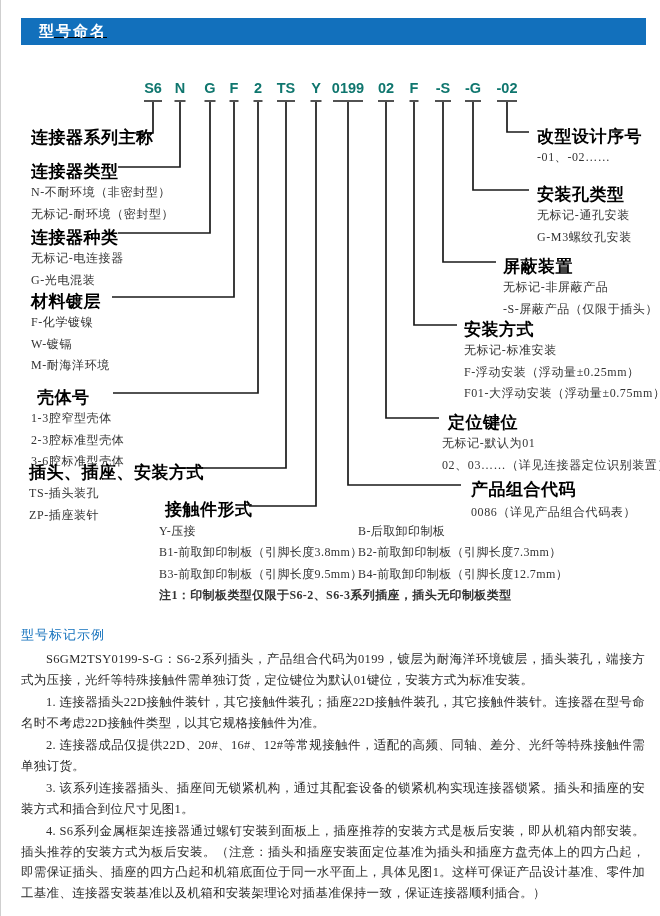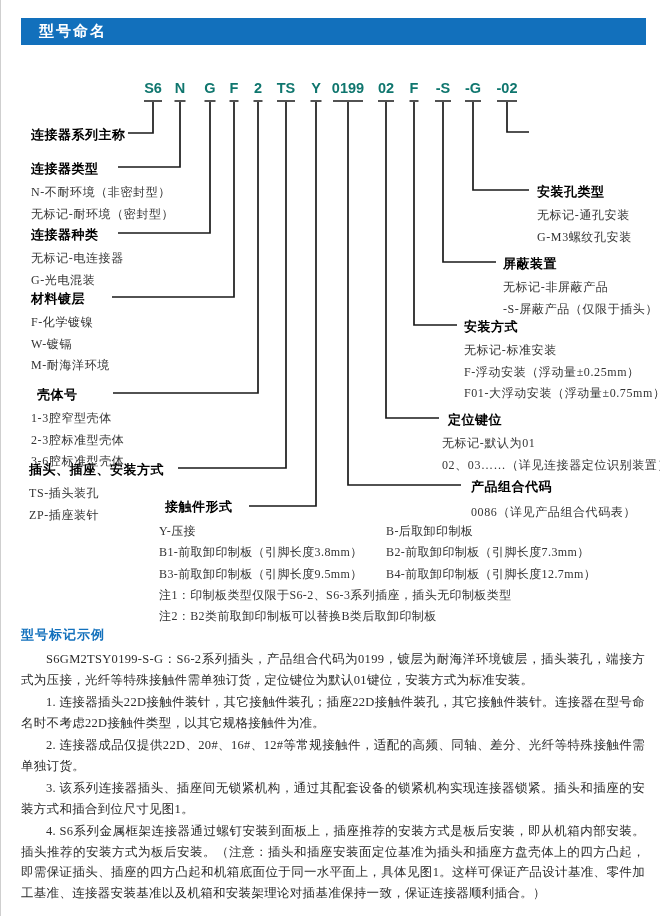--- a/index.html
+++ b/index.html
@@ -6,54 +6,54 @@
   * { margin:0; padding:0; box-sizing:border-box; }
   html,body { background:#e8e8e8; }
   .page {
     position:relative; width:660px; height:916px; background:#fff;
     overflow:hidden; font-family:"Liberation Serif","DejaVu Serif",serif;
     border-left:1px solid #cfcfcf;
   }
   
   .hbar {
     position:absolute; left:20px; top:18px; width:625px; height:27px;
-    background:var(--accent); display:flex; align-items:center;
+    background:var(--accent); display:flex; align-items:center;text-decoration:underline;
   }
   .hbar .t {
     color:#fff; font-family:"Liberation Sans","DejaVu Sans",sans-serif;
     font-weight:700; font-size:15px; letter-spacing:2px; padding-left:18px;
   }
   
   .tok {
     position:absolute; top:80px; transform:translateX(-50%);
     font-family:"Liberation Sans","DejaVu Sans",sans-serif;
     font-weight:700; font-size:14.5px; color:#0f766e; white-space:nowrap;
   }
   
   svg.tree { position:absolute; left:0; top:0; pointer-events:none; }
   svg.tree path { stroke:var(--ink); stroke-width:1.7; fill:none; }
   
   .grp { position:absolute; white-space:nowrap; }
   .gtitle {
     font-family:"Liberation Sans","DejaVu Sans",sans-serif; font-weight:700;
-    font-size:13px; color:#000; height:15px; margin-bottom:7px; letter-spacing:0.5px;
+    font-size:17px; color:#000; height:15px; margin-bottom:7px; letter-spacing:0.5px;
   }
   .pad6 { padding-left:6px; }
   .gitem { font-size:12px; line-height:21.5px; color:var(--body); letter-spacing:0.6px; }
   
   .cf { position:absolute; left:158px; top:498px; width:480px; white-space:nowrap; }
   .cfrows { margin-top:8px; }
-  .cfrow { display:flex; font-size:12px; line-height:21.3px; color:var(--body); letter-spacing:0.4px;gap:28px; }
+  .cfrow { display:flex; font-size:12px; line-height:21.3px; color:var(--body); letter-spacing:0.4px; }
   .cfrow .c1 { width:199px; }
-  .cfnote { font-size:12px; line-height:21.3px; color:var(--body); letter-spacing:0.4px; }
+  .cfnote { font-size:12px; line-height:21.3px; color:var(--body); letter-spacing:0.4px;font-weight:bold; }
   
   .bottom { position:absolute; left:20px; top:622px; width:624px; }
   .sec-h {
     color:var(--accent); font-family:"Liberation Sans","DejaVu Sans",sans-serif;
-    font-weight:700; font-size:13px; margin:4px 0 5px; letter-spacing:1px;
+    font-weight:400; font-size:13px; margin:4px 0 5px; letter-spacing:1px;
   }
   .sec-h.second { margin-top:10px; }
   .para {
     font-size:12.5px; line-height:20.5px; color:#2b2b2b; text-indent:2em;
     text-align:justify; letter-spacing:0.3px; margin-bottom:2px;
   }
 </style>
 </head>
 <body>
 
@@ -138,24 +138,27 @@
       </div>
       <div class="cfrow">
         <span class="c1">B1-前取卸印制板（引脚长度3.8mm）</span>
         <span class="c2">B2-前取卸印制板（引脚长度7.3mm）</span>
       </div>
       <div class="cfrow">
         <span class="c1">B3-前取卸印制板（引脚长度9.5mm）</span>
         <span class="c2">B4-前取卸印制板（引脚长度12.7mm）</span>
       </div>
       <div class="cfnote">注1：印制板类型仅限于S6-2、S6-3系列插座，插头无印制板类型</div>
-      <div class="cfnote">注2：B2类前取卸印制板可以替换B类后取卸印制板</div>
     </div>
   </div>
 
+  <div class="grp" style="left:536px; top:125px">
+    <div class="gtitle">改型设计序号</div>
+    <div class="gitem">-01、-02……</div>
+  </div>
 
   <div class="grp" style="left:536px; top:183px">
     <div class="gtitle">安装孔类型</div>
     <div class="gitem">无标记-通孔安装</div>
     <div class="gitem">G-M3螺纹孔安装</div>
   </div>
 
   <div class="grp" style="left:502px; top:255px">
     <div class="gtitle">屏蔽装置</div>
     <div class="gitem">无标记-非屏蔽产品</div>

